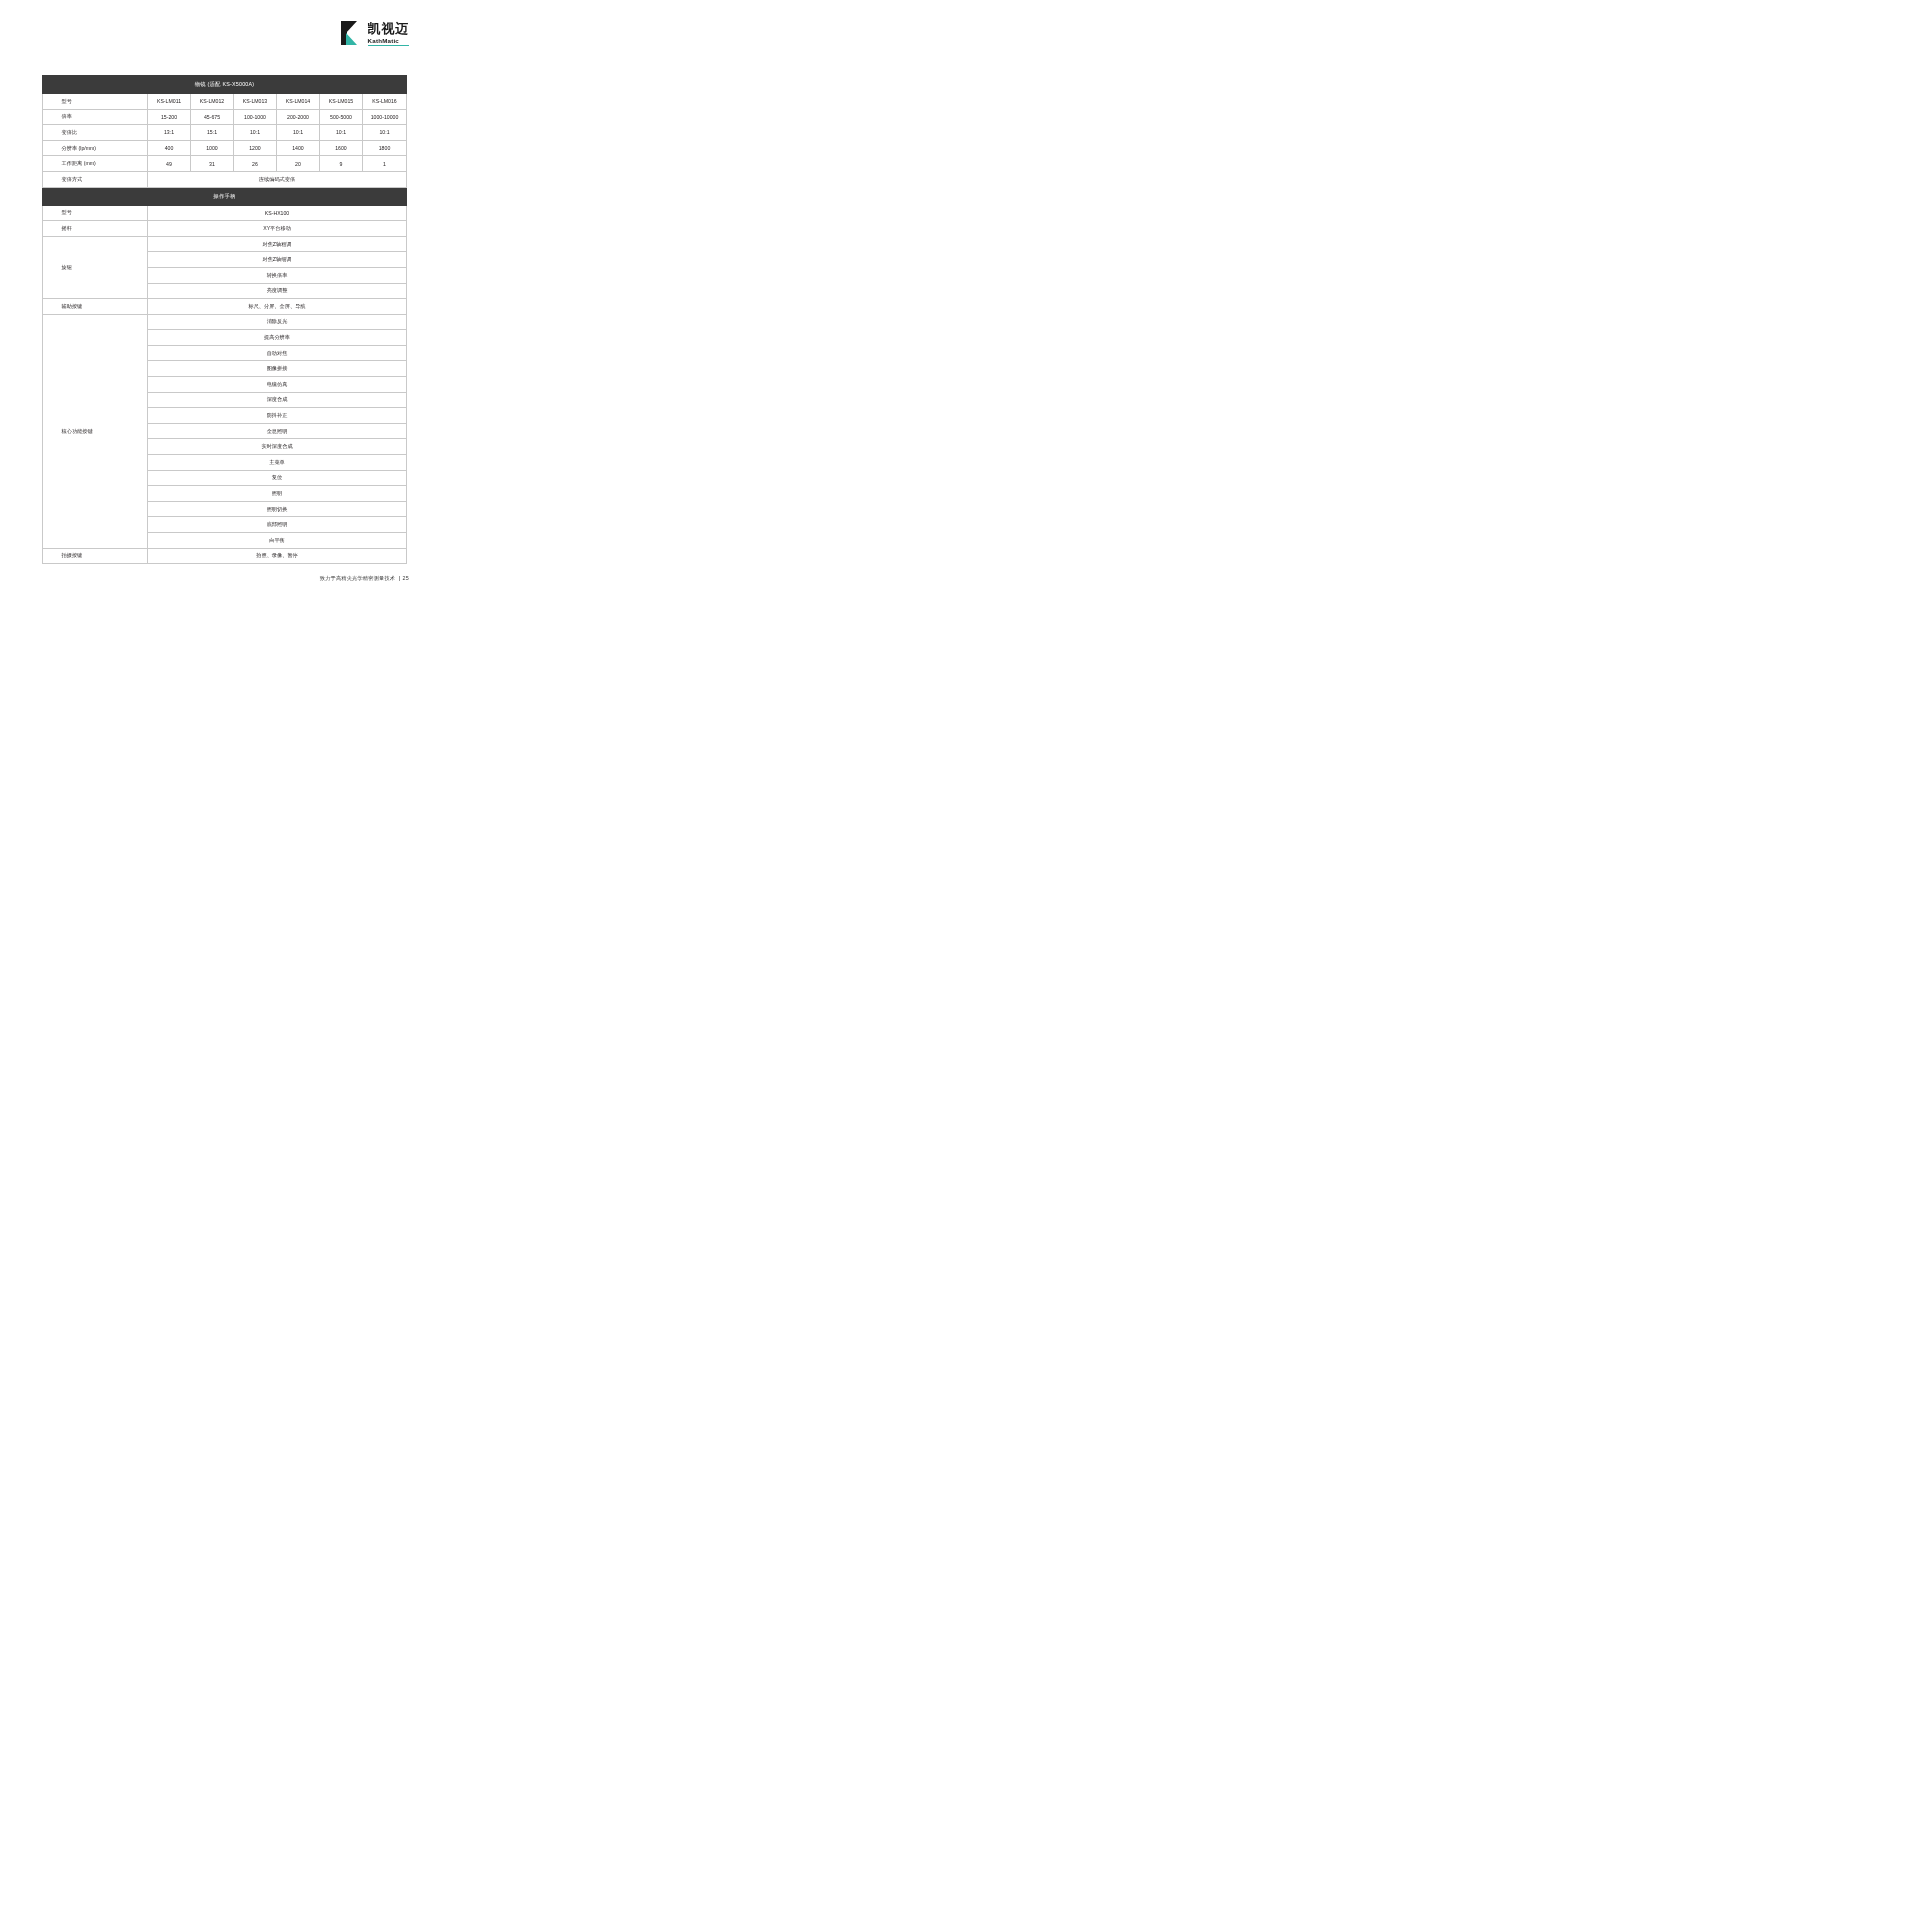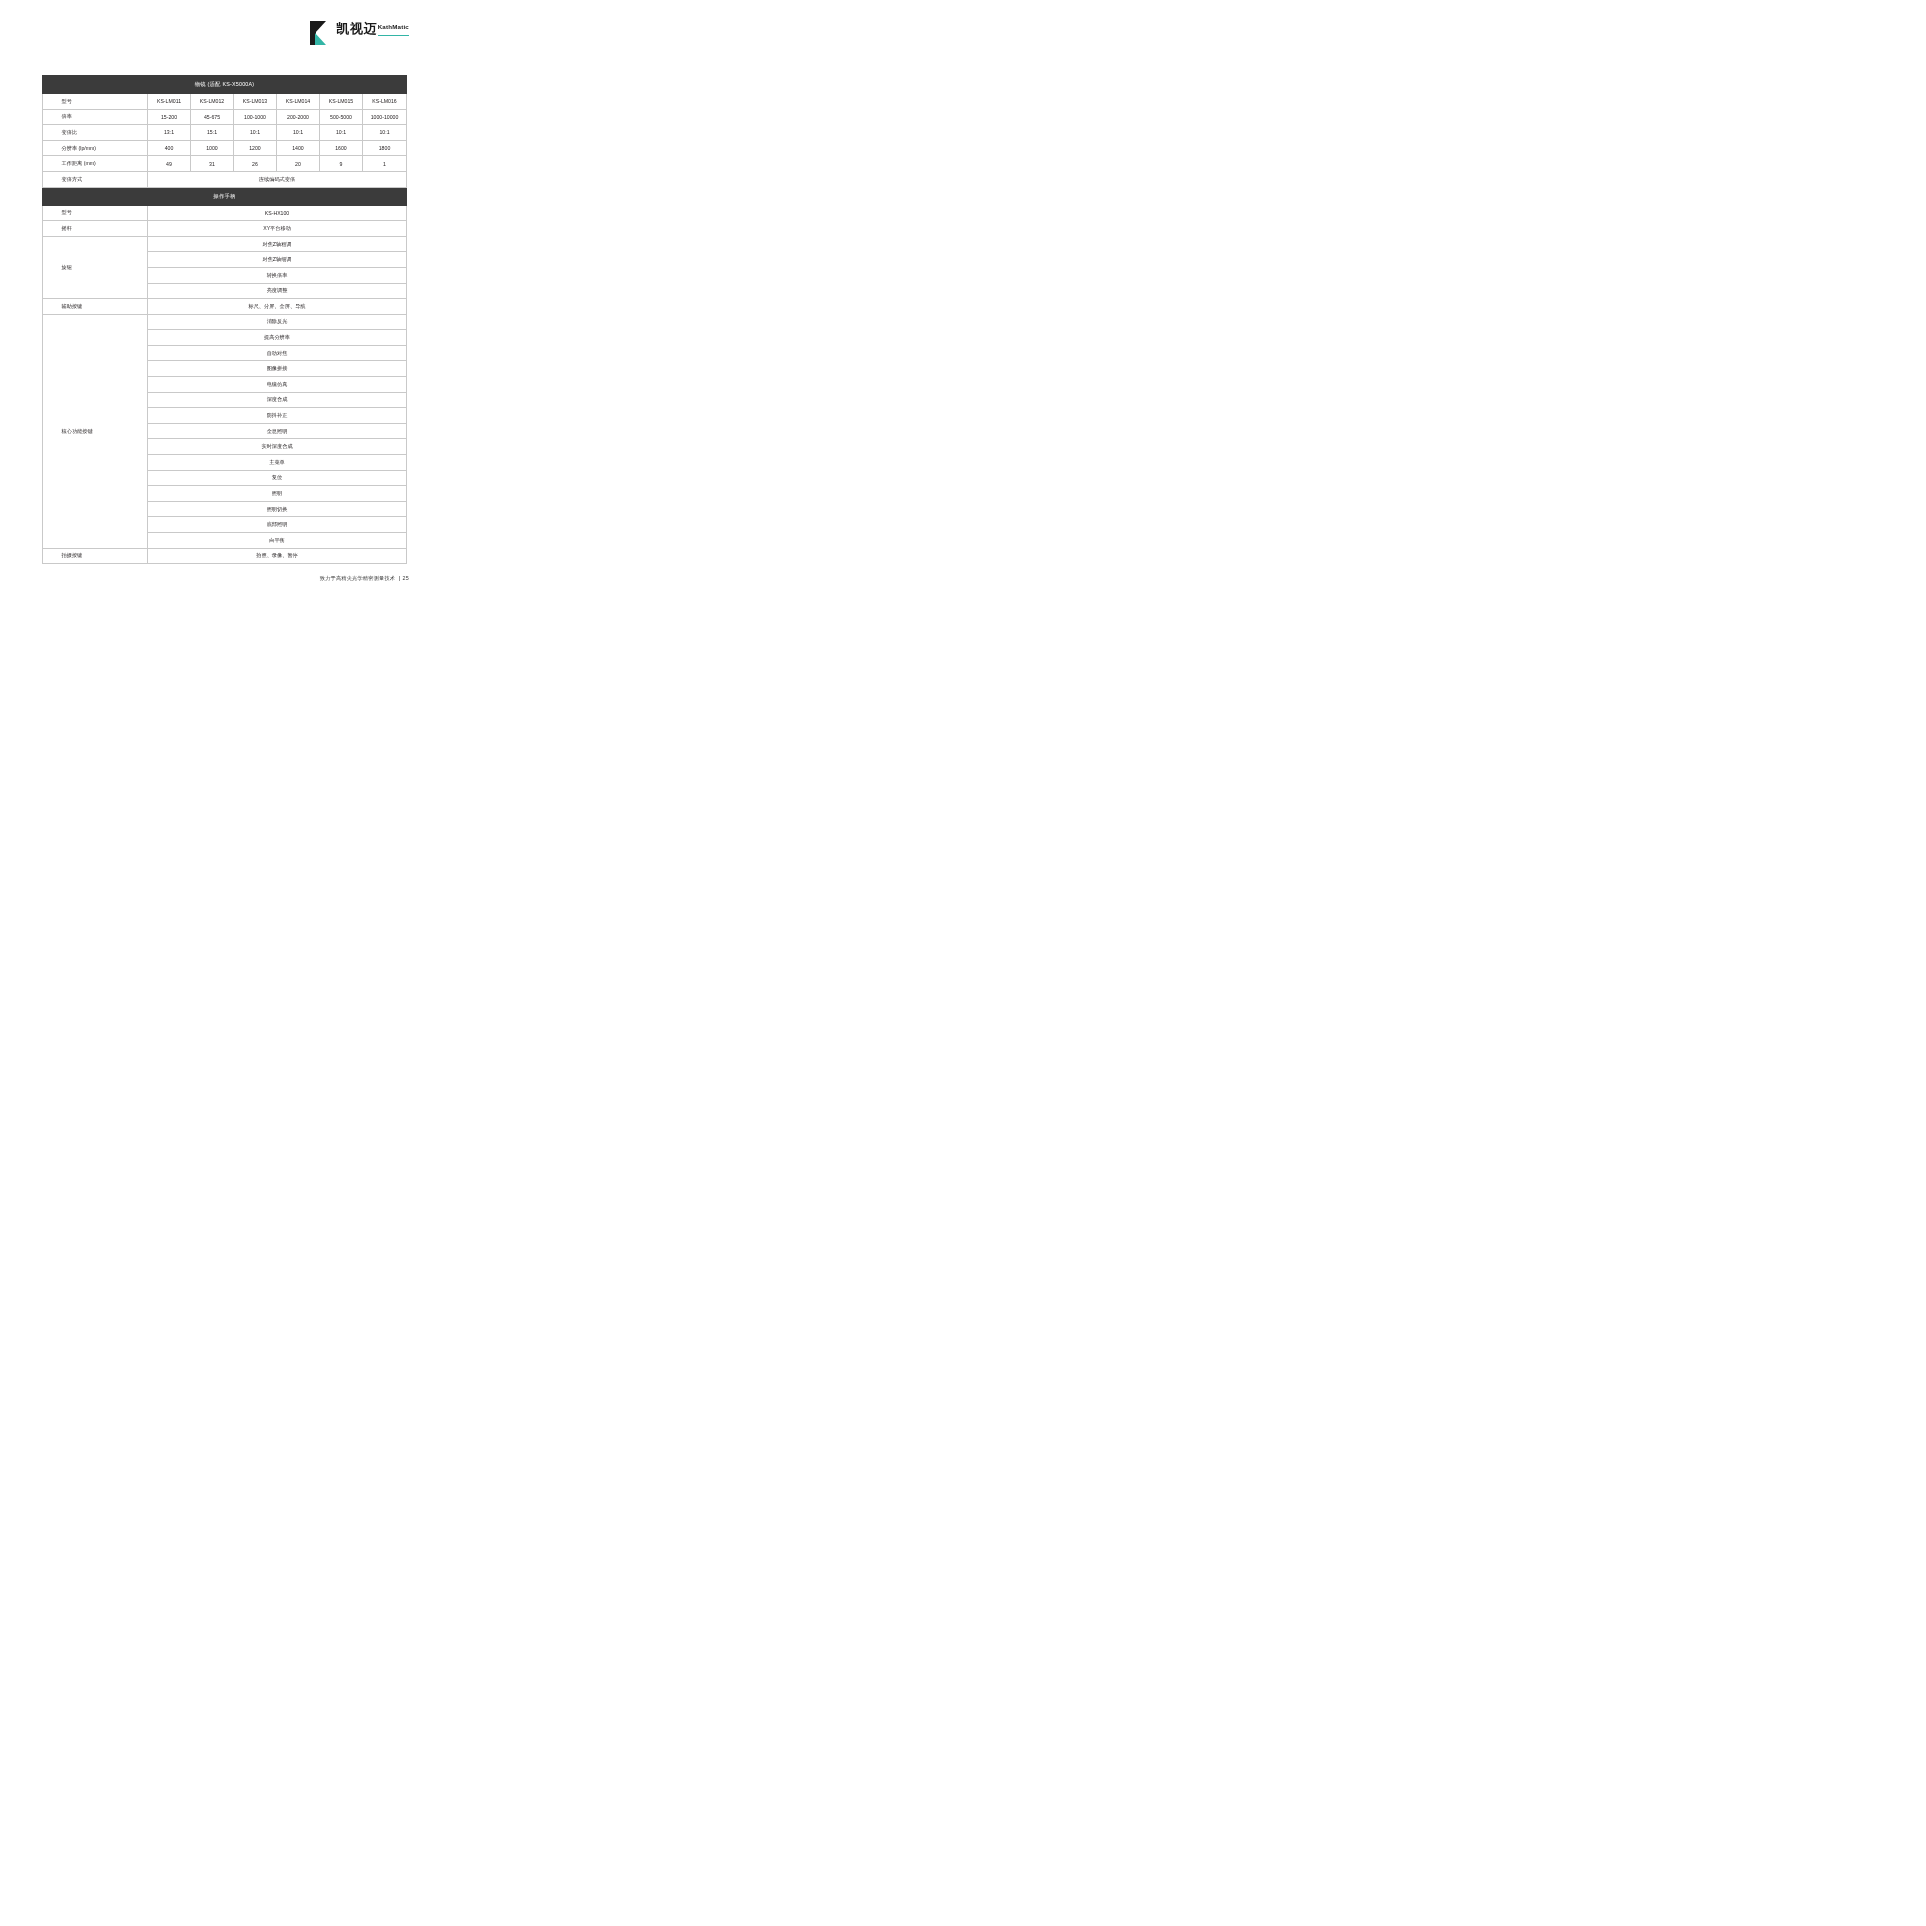--- a/index.html
+++ b/index.html
@@ -57,20 +57,21 @@
     position: absolute;
     left: 5px;
     top: 12px;
     width: 0;
     height: 0;
     border-left: 11.6px solid #33b5a6;
     border-top: 12px solid transparent;
   }
   .logo-text {
     display: flex;
+    flex-direction: column;
     justify-content: flex-start;
     padding-top: 0.8px;
   }
   .logo-cn {
     font-size: 13px;
     font-weight: bold;
     letter-spacing: 0.8px;
     color: #1a1a1a;
     line-height: 14.6px;
   }

